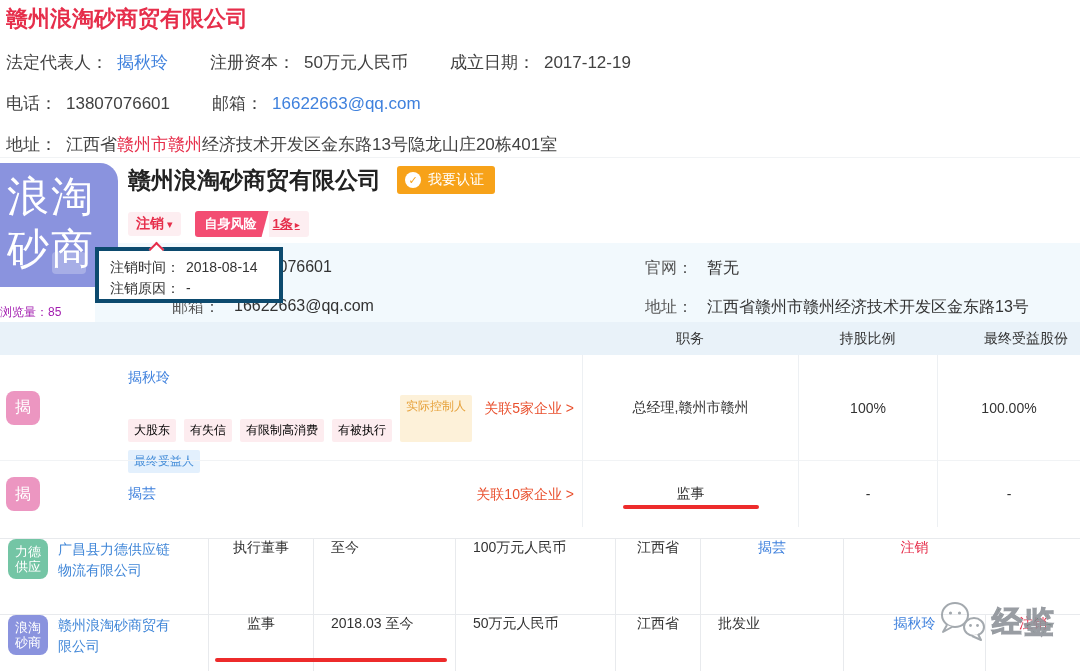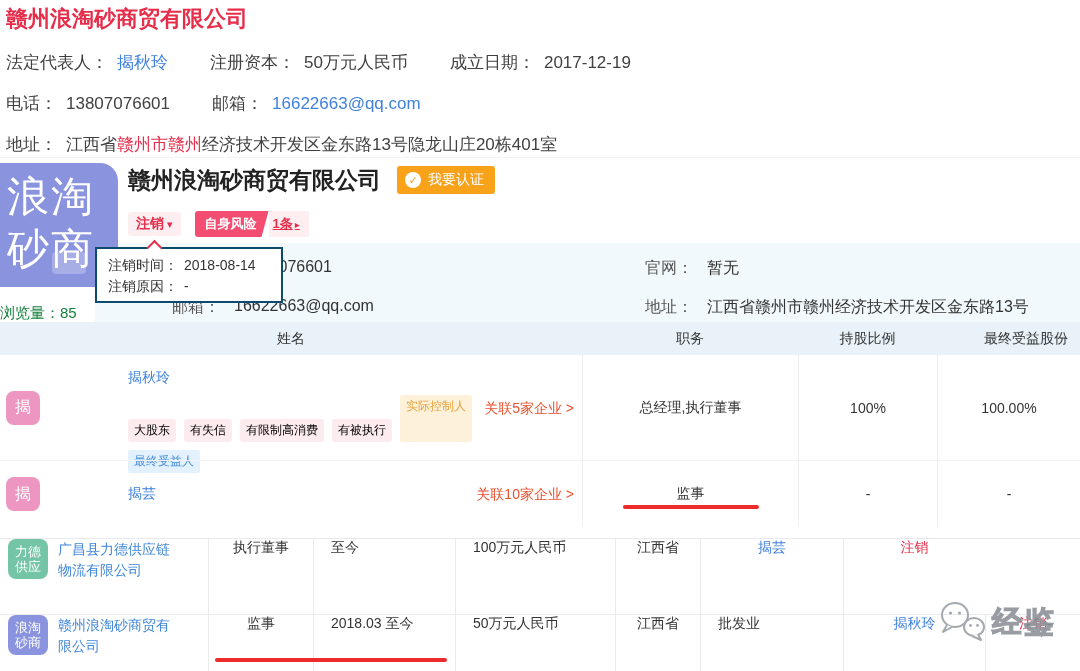--- a/index.html
+++ b/index.html
@@ -11,39 +11,39 @@
   .top h1 { position:absolute; left:6px; top:4px; font-size:22px; font-weight:bold; color:#e62e4b; cursor:pointer; }
   .tl { position:absolute; left:6px; display:flex; align-items:center; font-size:17px; color:#414141; white-space:nowrap; }
   .tl .lbl { color:#414141; margin-right:9px; }
   .tl .sp { margin-left:42px; }
   .lnk { color:#3f81dd; text-decoration:none; cursor:pointer; }
   .hl-red { color:#e62e4b; }
 
   
   .logo { position:absolute; left:-16px; top:163px; width:134px; height:124px; border-radius:18px; background:#8a93de; color:#fff; font-size:42px; line-height:52px; text-align:center; padding-top:8px; letter-spacing:2px; z-index:1; }
   .logo-wm { position:absolute; left:52px; top:252px; width:34px; height:22px; border-radius:4px; background:rgba(255,255,255,.25); z-index:2; }
-  .views { position:absolute; left:0px; top:304px; font-size:15px; color:#15803d; }
+  .views { position:absolute; left:0px; top:304px; font-size:12px; color:#a21caf; }
   .pname-row { position:absolute; left:128px; top:163px; height:34px; display:flex; align-items:center; }
   .pname { font-size:23px; font-weight:bold; color:#222; }
   .certify { display:flex; align-items:center; margin-left:16px; background:#f7a219; color:#fff; font-size:14px; padding:5px 11px 5px 8px; border-radius:3px; cursor:pointer; }
   .seal { display:inline-flex; align-items:center; justify-content:center; width:16px; height:16px; border-radius:50%; background:#fff; color:#f7a219; font-size:11px; font-weight:bold; margin-right:7px; }
   .badges { position:absolute; left:128px; top:212px; display:flex; align-items:center; height:24px; }
   .st-pill { background:#fdeef1; color:#e62e4b; font-size:14px; font-weight:bold; padding:3px 8px; border-radius:3px; display:flex; align-items:center; cursor:pointer; }
   .st-pill .car { font-size:11px; margin-left:3px; }
   .risk-wrap { display:flex; margin-left:14px; cursor:pointer; }
   .risk-main { background:#f34d72; color:#fff; font-size:13px; font-weight:bold; padding:4px 12px 4px 10px; border-radius:3px 0 0 3px; clip-path:polygon(0 0,100% 0,calc(100% - 7px) 100%,0 100%); }
   .risk-cnt { background:#fdeef1; color:#e62e4b; font-size:13px; font-weight:bold; padding:4px 9px 4px 4px; border-radius:0 3px 3px 0; display:flex; align-items:center;text-decoration:underline; }
   .risk-cnt .car { font-size:10px; margin-left:2px; }
 
   .panel { position:absolute; left:95px; top:243px; width:985px; height:83px; background:#f2f9fd; }
   .pf { position:absolute; display:flex; font-size:16px; white-space:nowrap; }
   .pf .plbl { color:#555; margin-right:14px; }
   .pf .pval { color:#333; }
 
-  .tooltip { position:absolute; left:95px; top:247px; width:188px; height:56px; background:#fff; border:2px solid #0c4a6e; z-index:6; padding:6px 0 0 11px; font-size:14px; color:#333; line-height:21px; }
+  .tooltip { position:absolute; left:95px; top:247px; width:188px; height:56px; background:#fff; border:4px solid #0c4a6e; z-index:6; padding:6px 0 0 11px; font-size:14px; color:#333; line-height:21px; }
   .tip-caret { position:absolute; left:52px; top:-7px; width:11px; height:11px; background:#fff; border-left:2px solid #e62e4b; border-top:2px solid #e62e4b; transform:rotate(45deg); }
   .tip-line { display:flex; }
   .tip-line .tl-lbl { margin-right:6px; }
 
   
   .t1head { position:absolute; left:0; top:322px; width:1080px; height:33px; background:#e9f2f9; font-size:14px; color:#333; }
   .t1head .h { position:absolute; top:0; height:33px; display:flex; align-items:center; justify-content:center; }
   .t1body { position:absolute; left:0; top:355px; width:1080px; }
   .prow { display:grid; grid-template-columns:582px 216px 139px 143px; }
   .prow .c { border-left:1px solid #edf0f3; display:flex; align-items:center; justify-content:center; font-size:14px; color:#333; position:relative; }
@@ -162,21 +162,20 @@
       <span class="tl-lbl">注销时间：</span>
       <span>2018-08-14</span>
     </div>
     <div class="tip-line">
       <span class="tl-lbl">注销原因：</span>
       <span>-</span>
     </div>
   </div>
 
   <div class="t1head">
-    <span class="h" style="left:0; width:582px">姓名</span>
     <span class="h" style="left:582px; width:216px">职务</span>
     <span class="h" style="left:798px; width:139px">持股比例</span>
     <span class="h" style="left:937px; width:143px; justify-content:flex-end; padding-right:12px">最终受益股份</span>
   </div>
 
   <div class="t1body">
     <div class="prow" style="height:105px">
       <div class="c pcell">
         <span class="avatar">揭</span>
         <div class="pinfo" style="margin-left:88px; position:absolute; left:40px; top:14px">
@@ -187,21 +186,21 @@
             <span class="tag tag-red">有限制高消费</span>
             <span class="tag tag-red">有被执行</span>
             <span class="tag tag-org">实际控制人</span>
           </div>
           <div class="tagrow">
             <span class="tag tag-blu">最终受益人</span>
           </div>
         </div>
         <span class="rel" style="top:45px">关联5家企业 &gt;</span>
       </div>
-      <div class="c">总经理,执行董事</div>
+      <div class="c">总经理,赣州市赣州</div>
       <div class="c">100%</div>
       <div class="c">100.00%</div>
     </div>
     <div class="prow prow2" style="height:67px">
       <div class="c pcell">
         <span class="avatar">揭</span>
         <span class="pname-link" style="position:absolute; left:128px">揭芸</span>
         <span class="rel" style="top:25px">关联10家企业 &gt;</span>
       </div>
       <div class="c">

